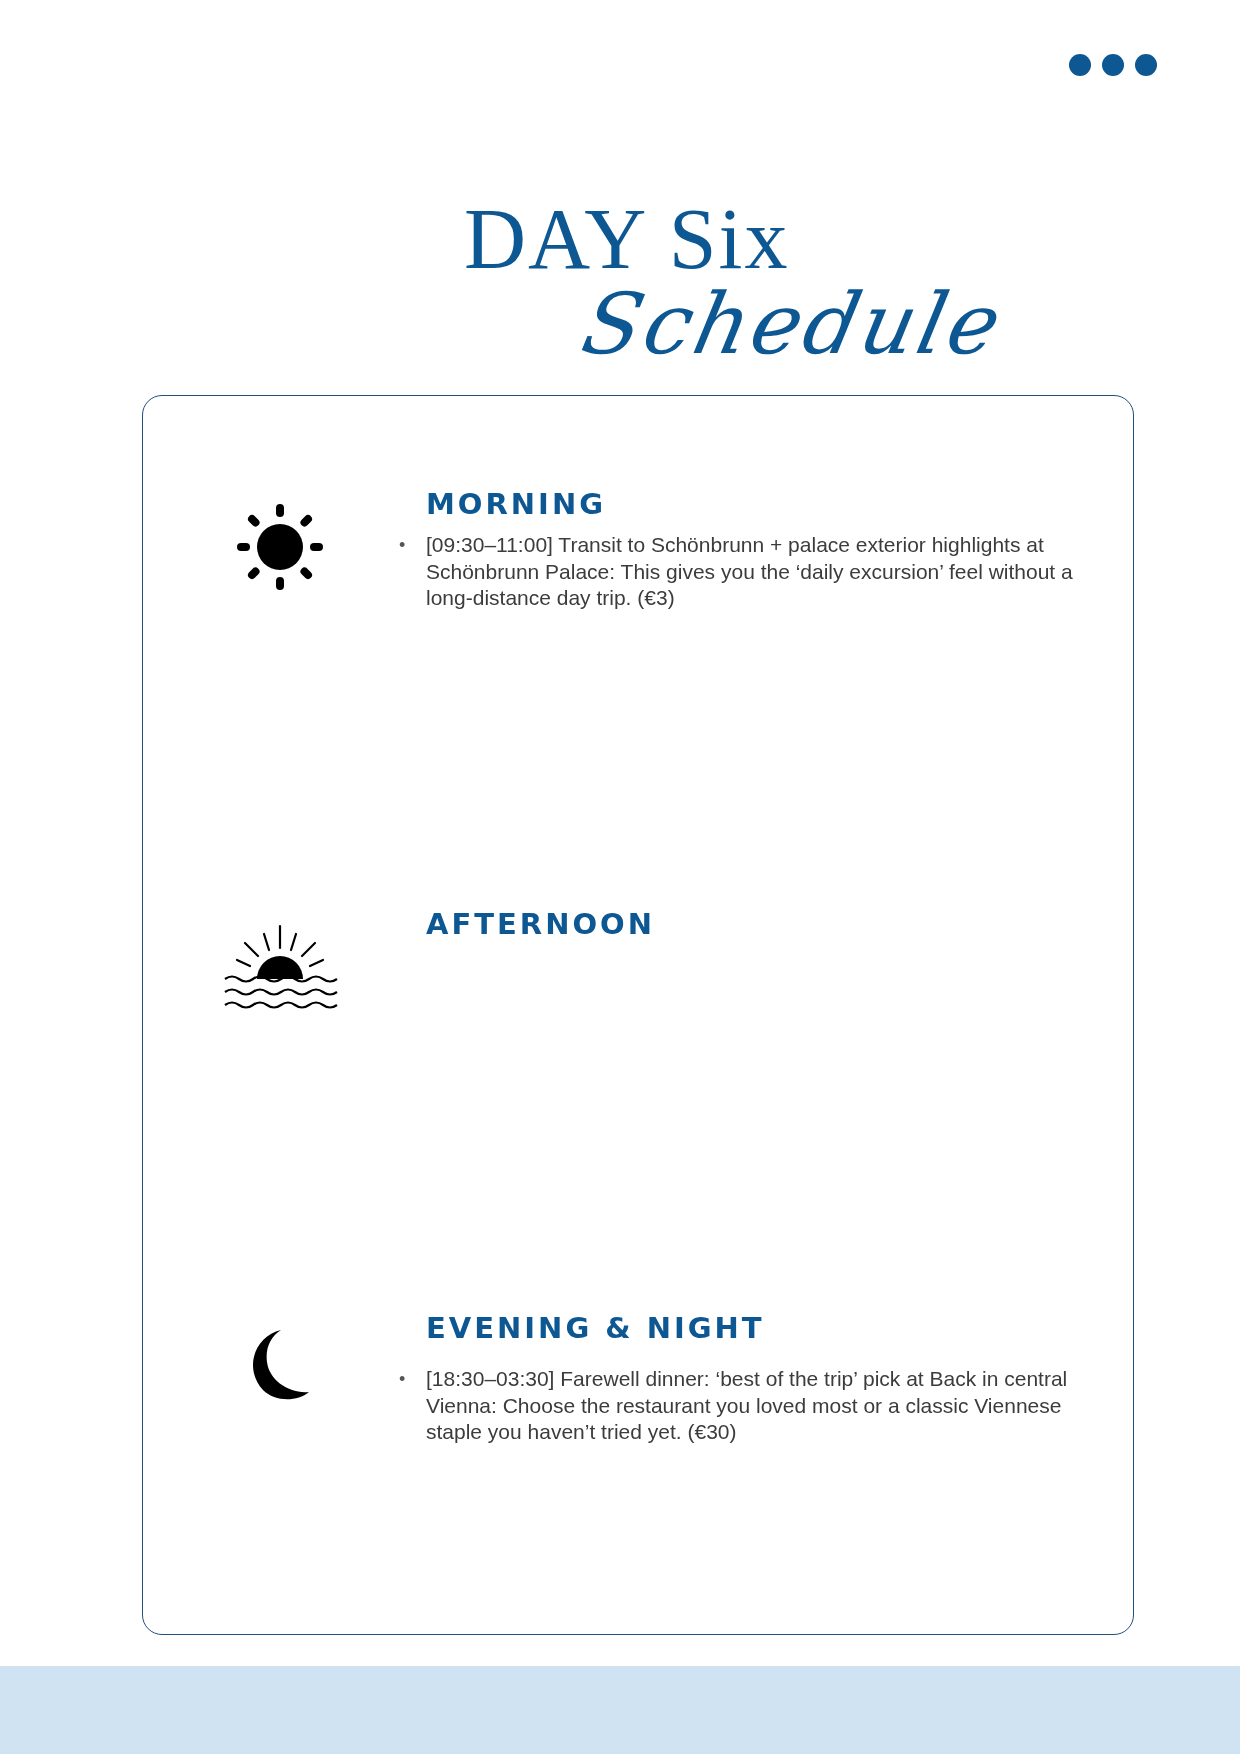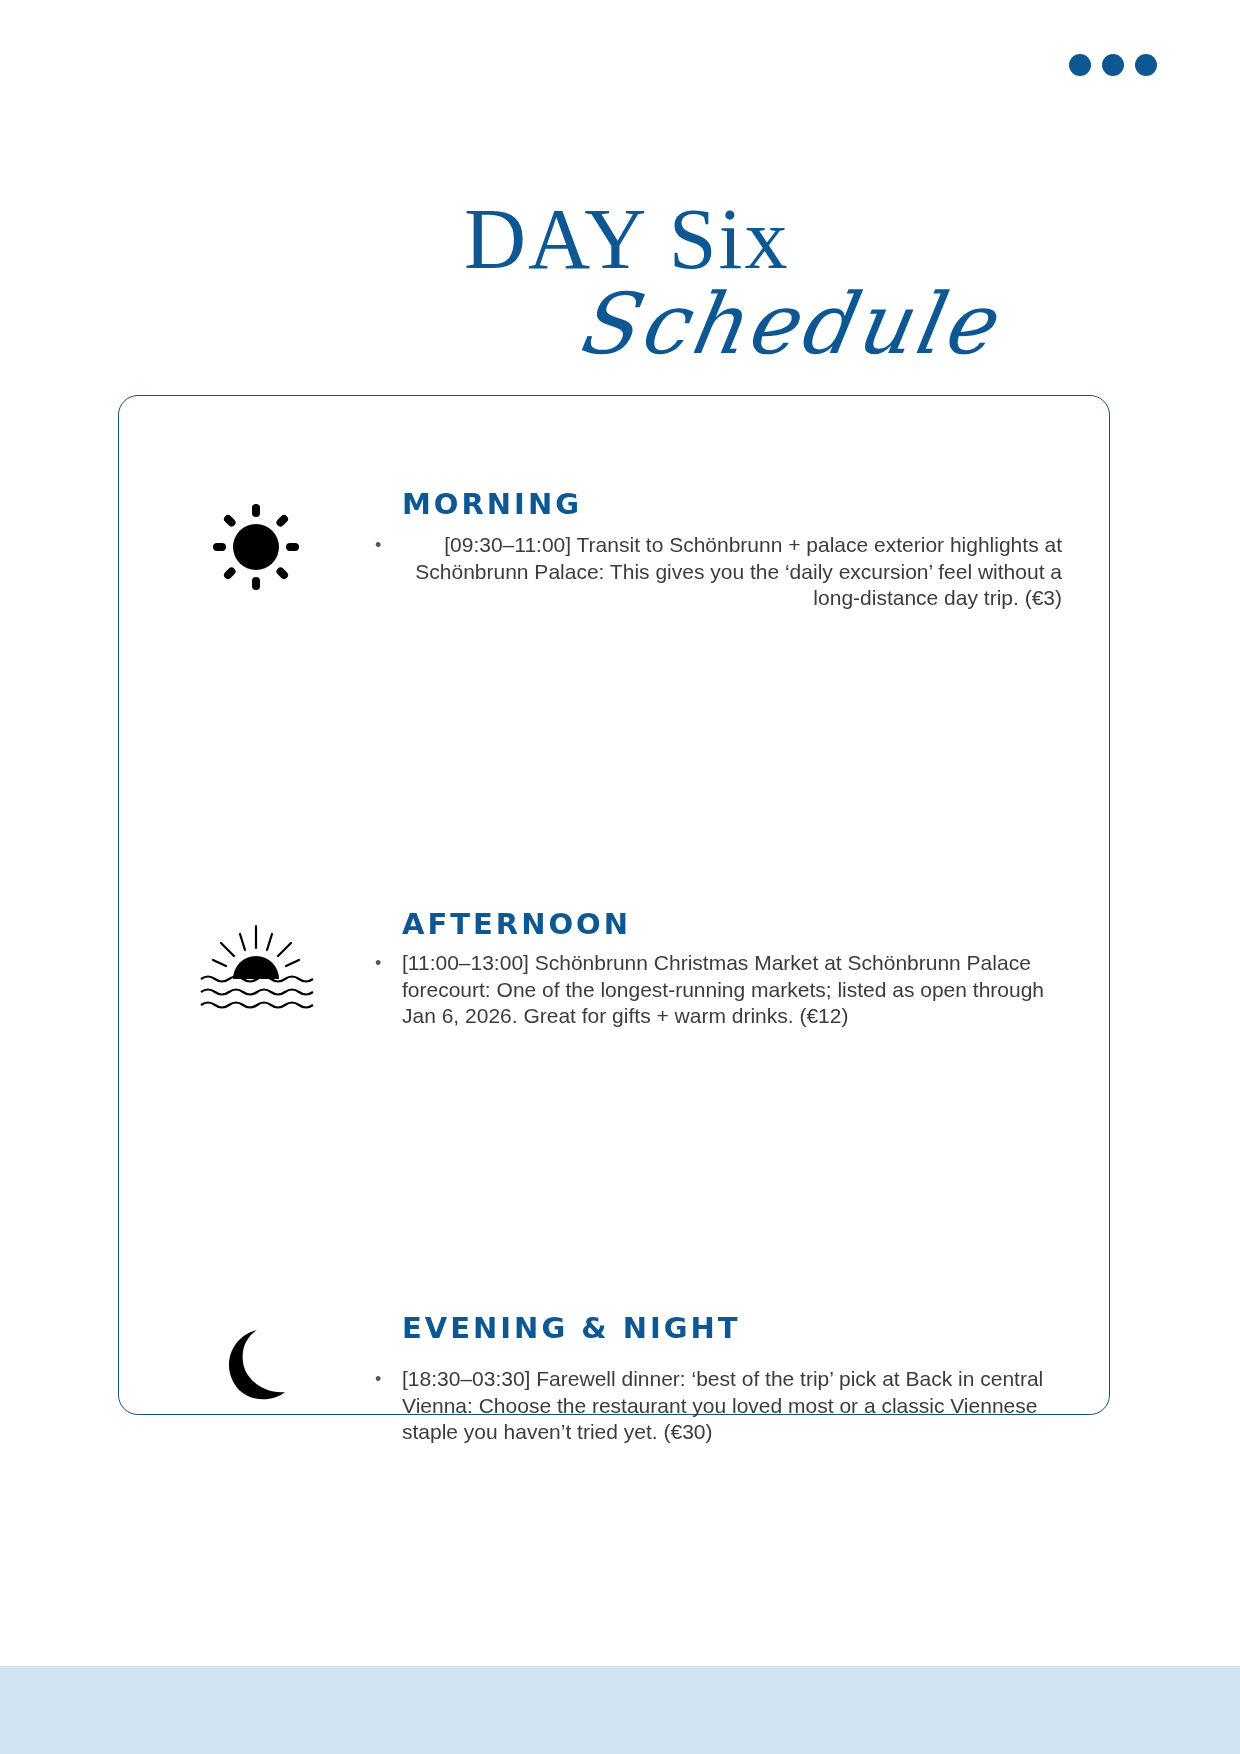--- a/index.html
+++ b/index.html
@@ -1,21 +1,21 @@
 <!DOCTYPE html>
 <html><head>
 <meta charset="utf-8">
 <style>
   html, body { margin:0; padding:0; }
   body { width:1240px; height:1754px; background:#ffffff; position:relative; overflow:hidden; font-family:"Liberation Sans", sans-serif; }
   .dots { position:absolute; top:54px; left:1069px; display:flex; gap:11px; }
   .dot { width:22px; height:22px; border-radius:50%; background:#0d5793; }
   .title-day { position:absolute; top:196px; left:464px; font-family:Liberation Serif, serif; font-weight:300; font-size:86px; letter-spacing:2px; color:#0d5793; line-height:1; }
   .title-sched { position:absolute; top:282px; left:585px; font-family:"DejaVu Serif", serif; font-style:italic; font-size:84px; color:#0d5793; line-height:1; letter-spacing:3px; transform:skewX(-12deg); }
-  .card { position:absolute; left:118px; top:395px; width:992px; height:1020px; border:1.5px solid #1f4f7a; border-radius:20px; box-sizing:border-box; }
+  .card { position:absolute; left:142px; top:395px; width:992px; height:1240px; border:1.5px solid #1f4f7a; border-radius:20px; box-sizing:border-box; }
   .section { position:absolute; left:0; width:100%; }
   .icon { position:absolute; }
   .heading { position:absolute; left:283px; font-family:"DejaVu Sans", sans-serif; font-weight:bold; font-size:29px; letter-spacing:3px; color:#0d5793; line-height:1; }
   .items { position:absolute; left:283px; width:660px; margin:0; padding:0; list-style:none; }
   .items li { position:relative; font-family:"Liberation Sans", sans-serif; font-size:21px; line-height:26.5px; color:#3c3c3c; margin-bottom:8px; }
   .items li::before { content:"•"; position:absolute; left:-27px; top:0; color:#555; font-size:18px; }
   .band { position:absolute; left:0; top:1666px; width:1240px; height:88px; background:#d0e3f3; }
 </style>
 </head>
 <body>
@@ -39,21 +39,21 @@
         <line x1="45" y1="79" x2="45" y2="84"></line>
         <line x1="6" y1="45" x2="11" y2="45"></line>
         <line x1="79" y1="45" x2="84" y2="45"></line>
         <line x1="17" y1="17" x2="20.5" y2="20.5"></line>
         <line x1="73" y1="17" x2="69.5" y2="20.5"></line>
         <line x1="17" y1="73" x2="20.5" y2="69.5"></line>
         <line x1="73" y1="73" x2="69.5" y2="69.5"></line>
       </g>
     </svg>
     <div class="heading" style="top:94px;">MORNING</div>
-    <ul class="items" style="top:136px;text-align:right;">
+    <ul class="items" style="top:136px;">
       <li>[09:30–11:00] Transit to Schönbrunn + palace exterior highlights at Schönbrunn Palace: This gives you the ‘daily excursion’ feel without a long-distance day trip. (€3)</li>
     </ul>
   </div>
 
   <div class="section" style="top:0;">
     <svg class="icon" style="left:80px; top:528px;" width="115" height="85" viewBox="0 0 115 85">
       <g stroke="#000" stroke-width="2.2" stroke-linecap="round" fill="none">
         <line x1="57" y1="2" x2="57" y2="24"></line>
         <line x1="41" y1="10" x2="46" y2="26"></line>
         <line x1="73" y1="10" x2="68" y2="26"></line>
@@ -64,21 +64,20 @@
       </g>
       <path d="M34 55 A23 23 0 0 1 80 55 Z" fill="#000"></path>
       <g stroke="#000" stroke-width="2.2" fill="none">
         <path d="M2 55 q7 -5 14 0 t14 0 t14 0 t14 0 t14 0 t14 0 t14 0 t14 0"></path>
         <path d="M2 68 q7 -5 14 0 t14 0 t14 0 t14 0 t14 0 t14 0 t14 0 t14 0"></path>
         <path d="M2 81 q7 -5 14 0 t14 0 t14 0 t14 0 t14 0 t14 0 t14 0 t14 0"></path>
       </g>
     </svg>
     <div class="heading" style="top:514px;">AFTERNOON</div>
     <ul class="items" style="top:554px;">
-      <li>[11:00–13:00] Schönbrunn Christmas Market at Schönbrunn Palace forecourt: One of the longest-running markets; listed as open through Jan 6, 2026. Great for gifts + warm drinks. (€12)</li>
     </ul>
   </div>
 
   <div class="section" style="top:0;">
     <svg class="icon" style="left:102px; top:932px;" width="70" height="75" viewBox="0 0 70 75">
       <path d="M36 2 C10 8 -2 40 18 62 C30 74 52 74 64 64 C44 66 24 52 22 34 C20 20 26 8 36 2 Z" fill="#000"></path>
     </svg>
     <div class="heading" style="top:918px;">EVENING &amp; NIGHT</div>
     <ul class="items" style="top:970px;">
       <li>[18:30–03:30] Farewell dinner: ‘best of the trip’ pick at Back in central Vienna: Choose the restaurant you loved most or a classic Viennese staple you haven’t tried yet. (€30)</li>

